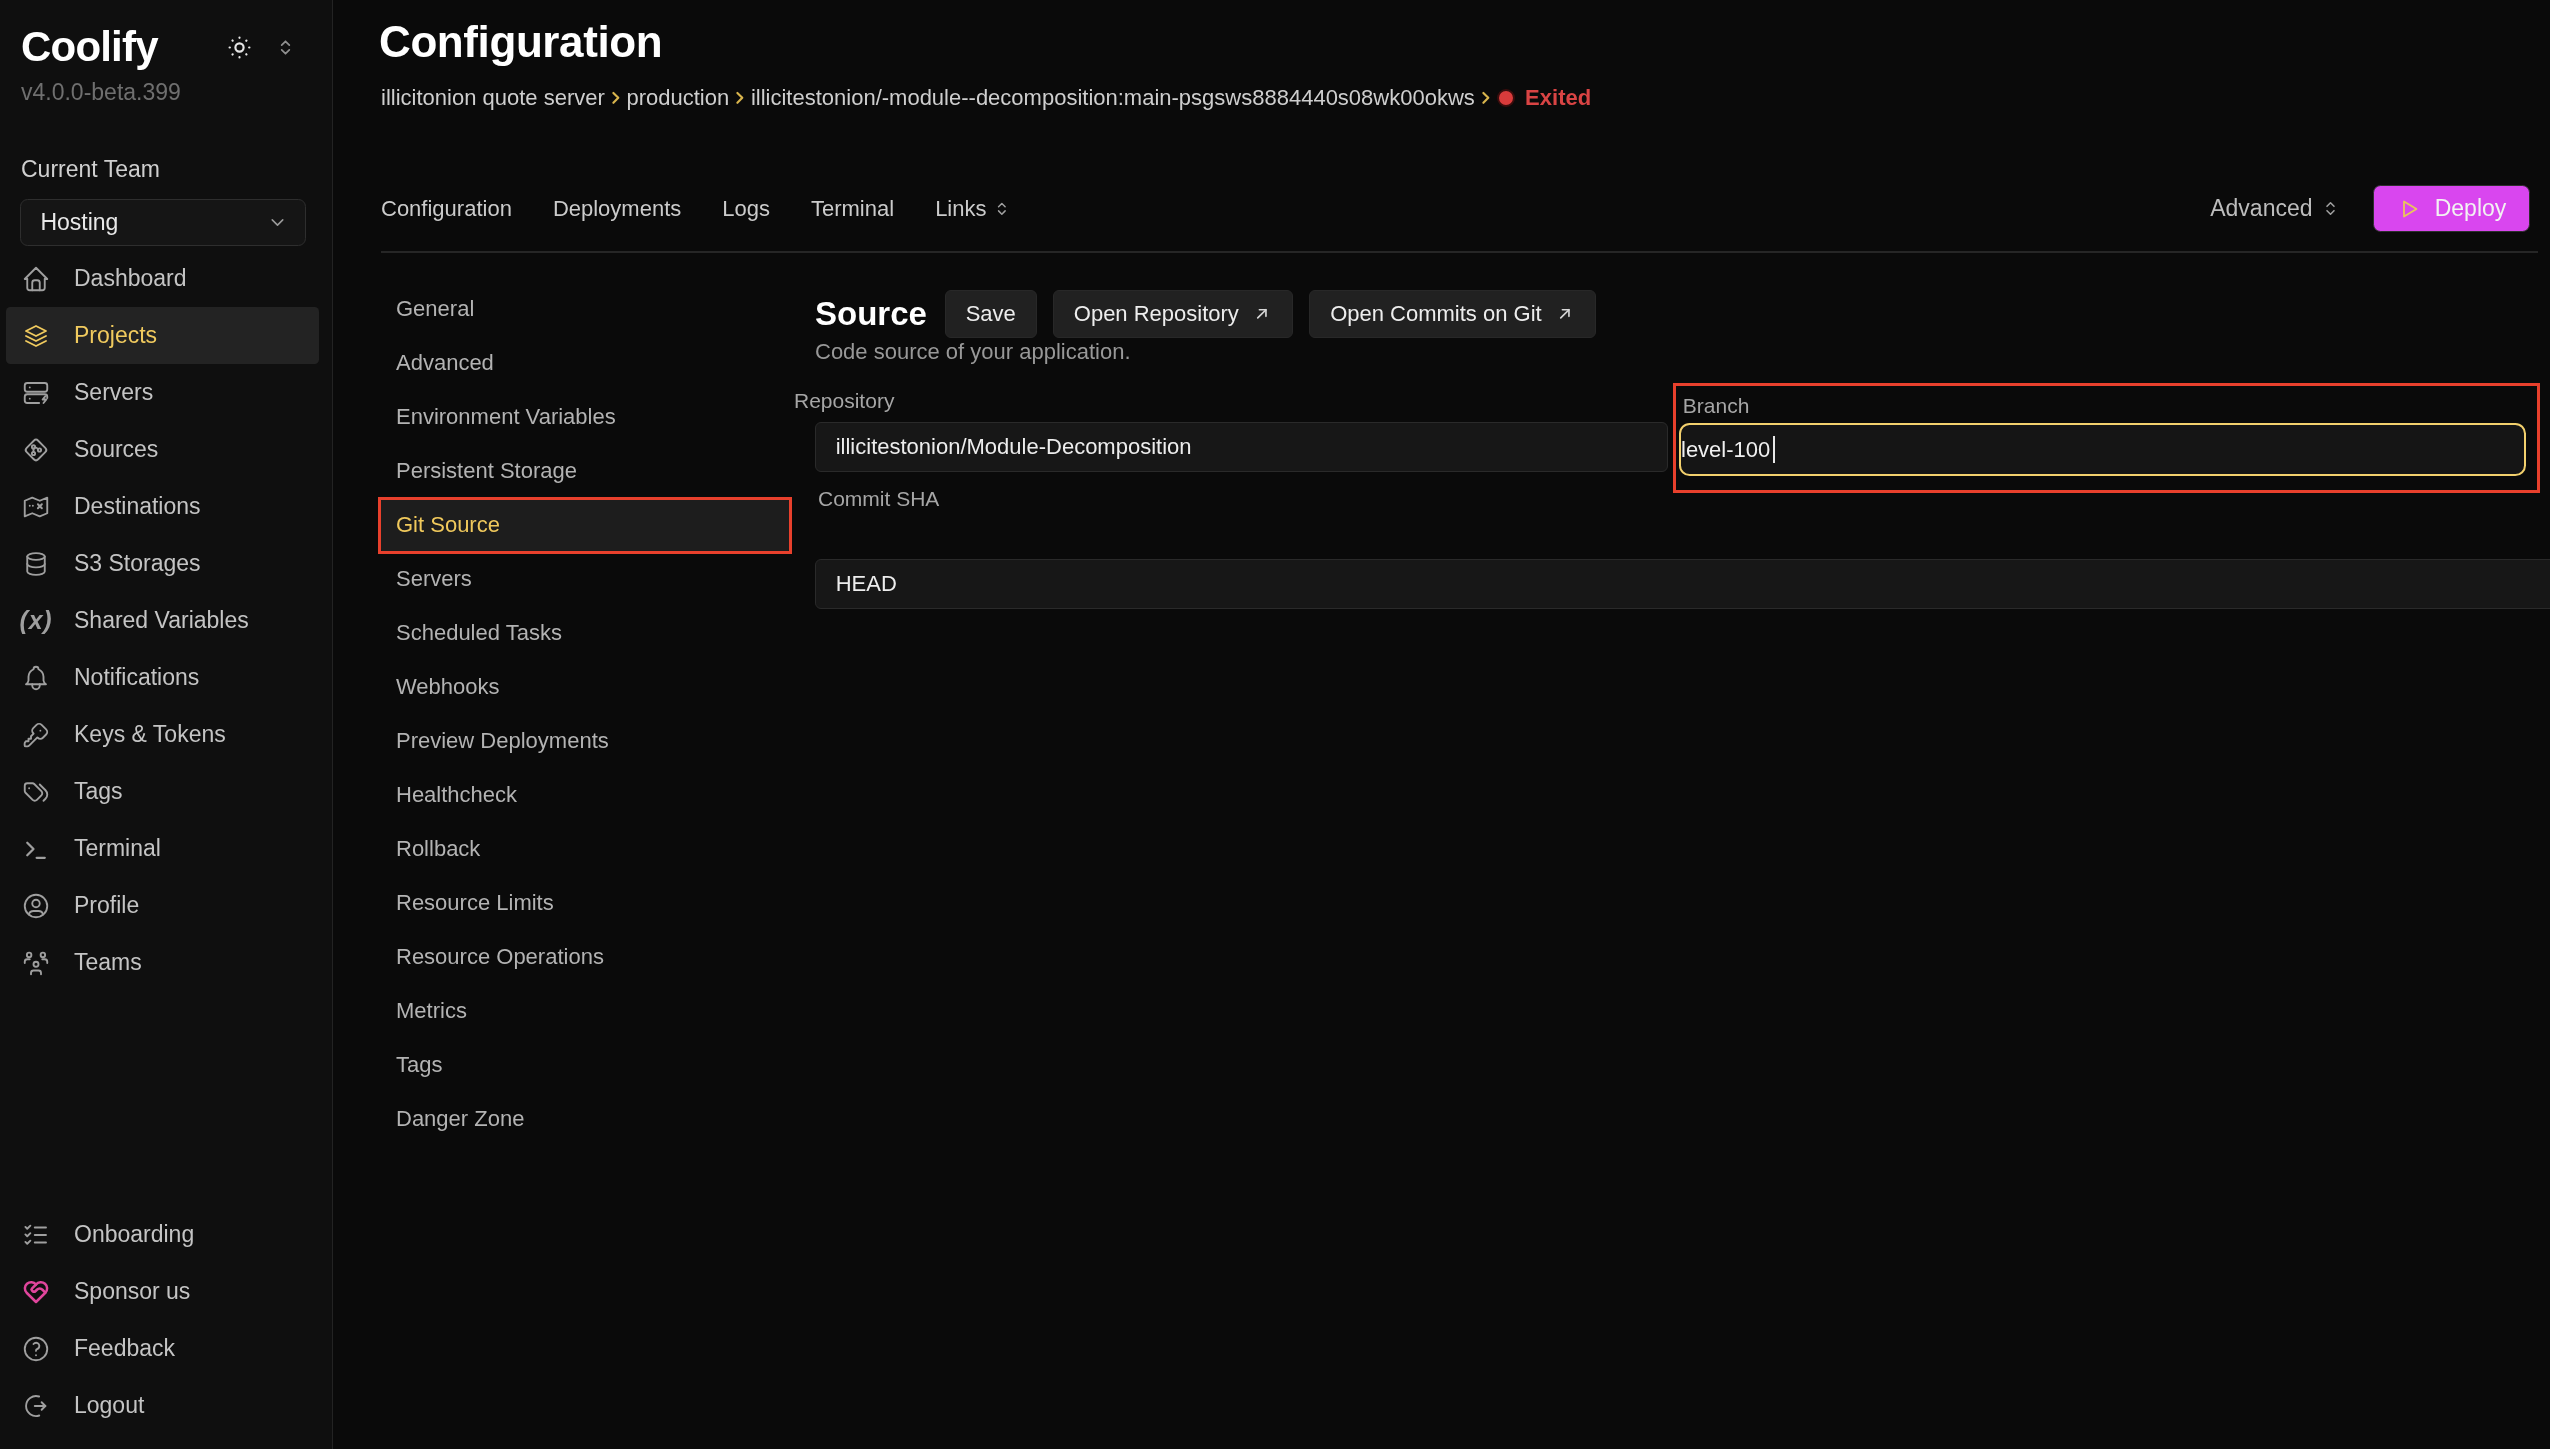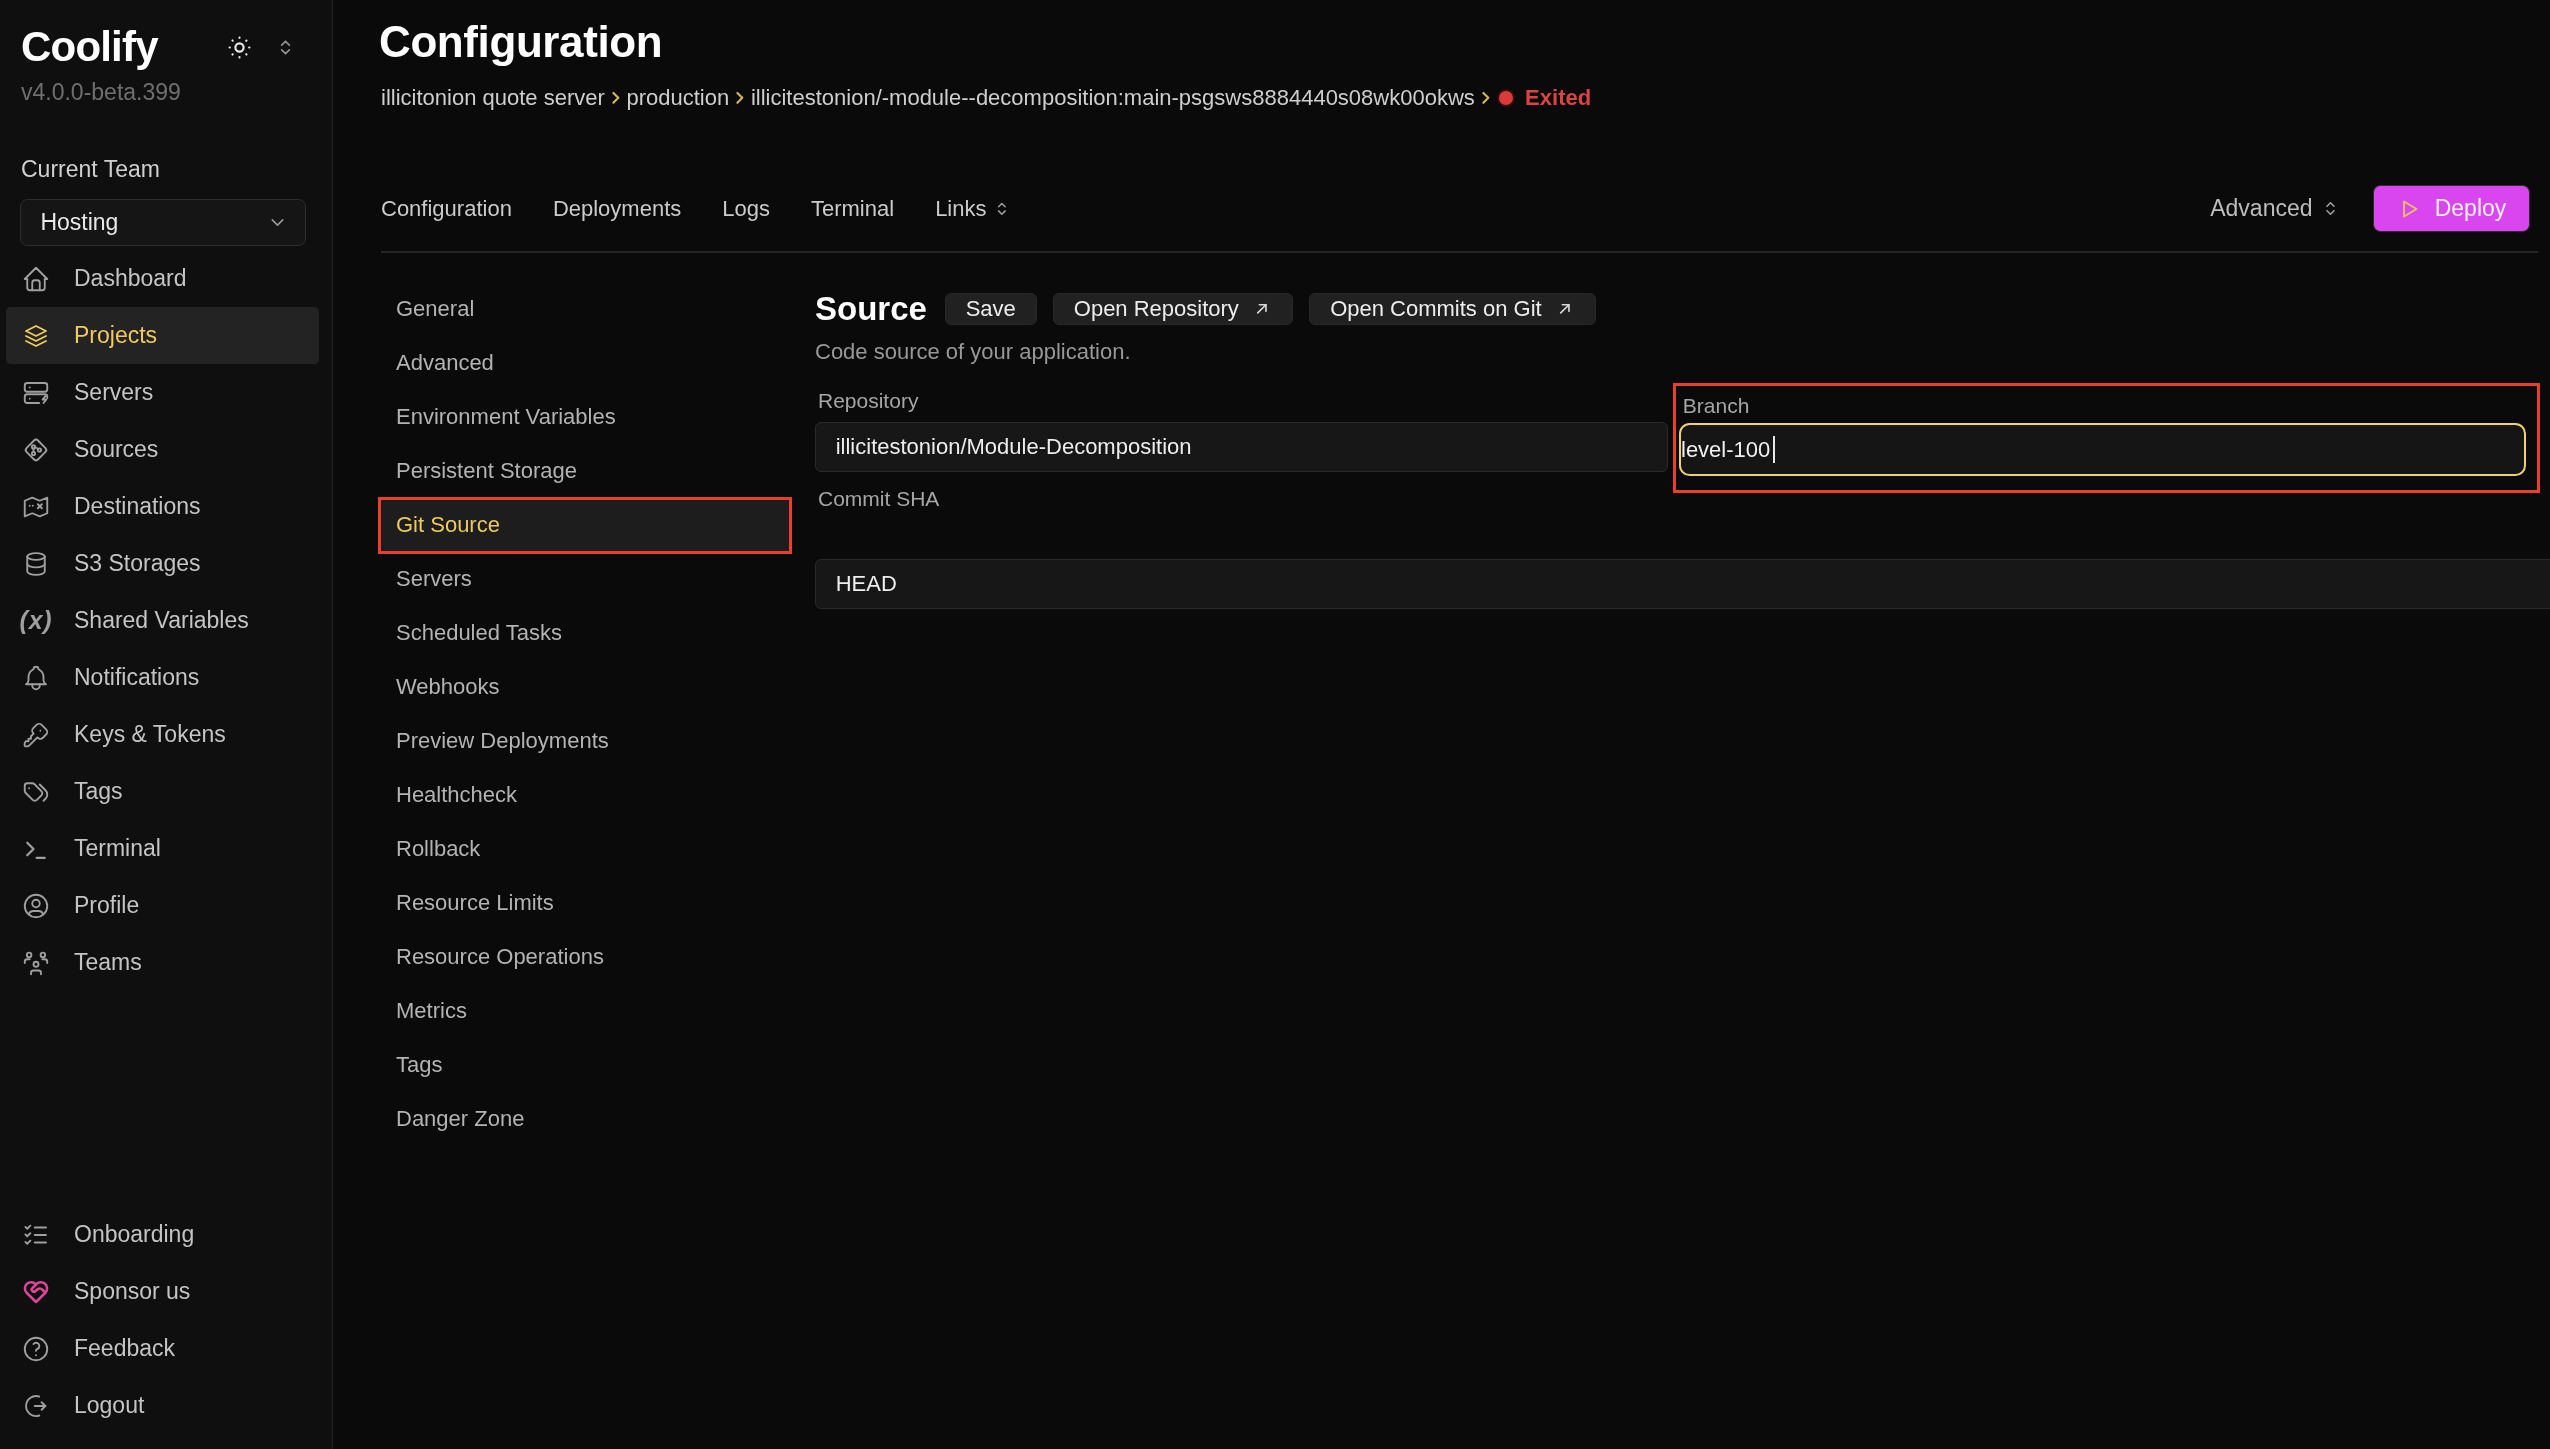--- a/index.html
+++ b/index.html
@@ -74,21 +74,21 @@
     height: 54px; display: flex; align-items: center; padding-left: 15px;
     font-size: 22px; color: #b3b3b3; cursor: pointer; border-radius: 3px; position: relative;
   }
   .subnav-item.active { background: #1d1d1d; color: #f0c95c; }
   .subnav-item.active .red-annotation { position: absolute; top: -1.5px; bottom: -1.5px; left: -3px; right: -3px; border: 3px solid #e8402c; pointer-events: none; }
 
   
   .source-row { position: absolute; left: 481px; top: 290px; display: flex; align-items: center; gap: 16.6px; }
   .section-heading { font-size: 33px; font-weight: 700; color: #ffffff; margin-right: 1.5px; }
   .btn {
-    height: 32px; padding: 0 19.7px; border-radius: 6px; background: #212121; border: 0.8px solid #282828;
+    height: 48px; padding: 0 19.7px; border-radius: 6px; background: #212121; border: 0.8px solid #282828;
     display: flex; align-items: center; font-size: 22px; color: #ededed; cursor: pointer; white-space: nowrap;
   }
   .btn .icon { margin-left: 13.6px; color: #d8d8d8; }
   .section-desc { position: absolute; left: 481px; top: 339px; font-size: 22px; color: #989898; }
 
   .field-label { position: absolute; font-size: 21px; color: #a6a6a6; }
   .text-input {
     position: absolute; height: 50px; background: #171717; border: 1.5px solid #2a2a2a; border-radius: 6px;
     color: #ededed; font-size: 22px; font-family: "Liberation Sans", sans-serif; padding: 0 19.7px; outline: none;
   }
@@ -432,21 +432,21 @@
       <span class="icon">
         <svg width="19.7" height="19.7" viewBox="0 0 24 24" fill="none" stroke="currentColor" stroke-width="2" stroke-linecap="round" stroke-linejoin="round">
             <path d="M7 17L17 7"></path>
             <path d="M9 7h8v8"></path>
           </svg>
       </span>
     </button>
   </div>
   <div class="section-desc">Code source of your application.</div>
 
-  <div class="field-label" style="left:484px; top:389px;">Repository</div>
+  <div class="field-label" style="left:460px; top:389px;">Repository</div>
   <input class="text-input" style="left: 481px; top: 422px; width: 853px;" value="illicitestonion/Module-Decomposition">
 
   <div class="branch-annotation">
     <div class="field-label">Branch</div>
     <div class="branch-input">
       <span>level-100</span>
       <span class="caret"></span>
     </div>
   </div>
 

